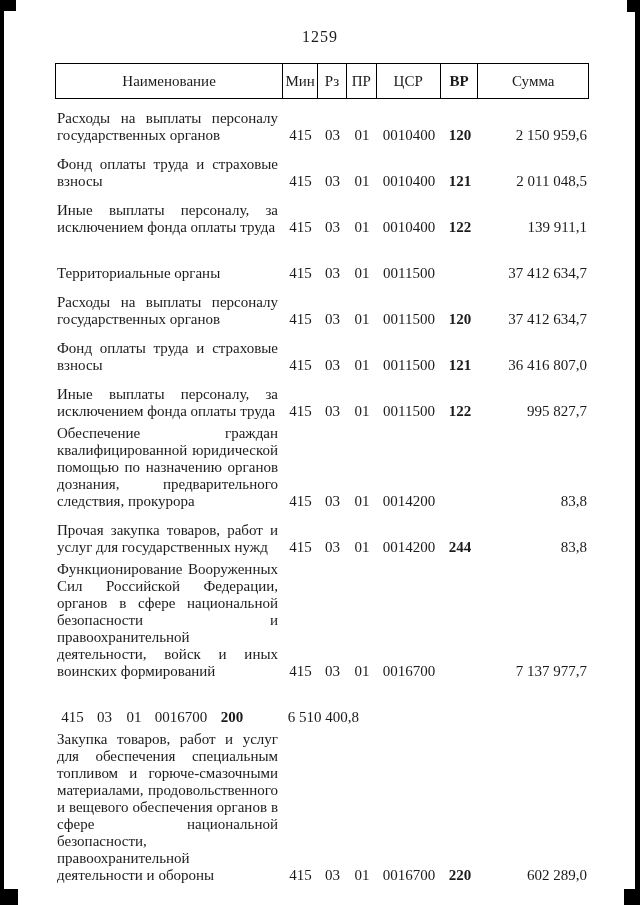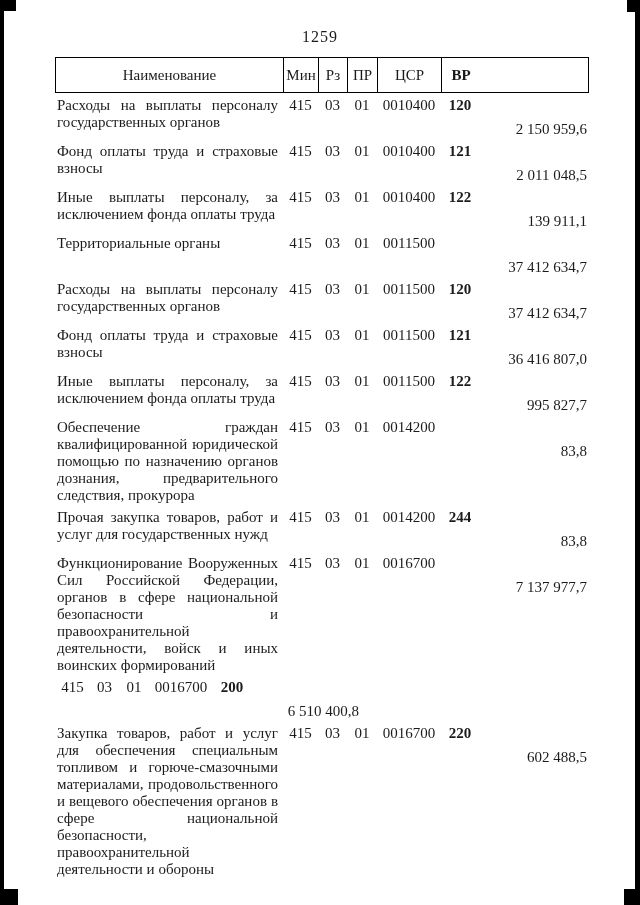--- a/index.html
+++ b/index.html
@@ -17,21 +17,21 @@
   }
   .page-number {
     text-align: center;
     padding-top: 28px;
     font-size: 16px;
     letter-spacing: 1px;
   }
   .doc-table {
     position: absolute;
     left: 55px;
-    top: 57px;
+    top: 63px;
     width: 534px;
     font-size: 15px;
   }
   .t-header {
     display: flex;
     border: 1.5px solid #000;
     box-sizing: border-box;
     height: 36px;
   }
   .t-header .cell {
@@ -50,21 +50,21 @@
   .col-rz   { width: 29px; text-align: center; }
   .col-pr   { width: 30px; text-align: center; }
   .col-csr  { width: 64px; text-align: center; }
   .col-vr   { width: 38px; text-align: center; font-weight: bold; }
   .col-sum  { width: 110px; text-align: right; }
   .t-body {
     margin-top: 4px;
   }
   .row {
     display: flex;
-    align-items: flex-start;
+    align-items: flex-end;
     margin-bottom: 5px;
     line-height: 17px;
   }
   .row .cell {
     box-sizing: border-box;
   }
   .row .col-name {
     text-align: justify;
     padding-left: 2px;
     padding-right: 5px;
@@ -93,20 +93,21 @@
   <div class="page-number">1259</div>
 
   <div class="doc-table">
     <div class="t-header">
       <div class="cell col-name">Наименование</div>
       <div class="cell col-min">Мин</div>
       <div class="cell col-rz">Рз</div>
       <div class="cell col-pr">ПР</div>
       <div class="cell col-csr">ЦСР</div>
       <div class="cell col-vr">ВР</div>
+      <div class="cell col-sum">Сумма</div>
     </div>
     <div class="t-body">
   <div class="row">
     <div class="cell col-name">Расходы на выплаты персоналу государственных органов</div>
     <div class="cell col-min">415</div>
     <div class="cell col-rz">03</div>
     <div class="cell col-pr">01</div>
     <div class="cell col-csr">0010400</div>
     <div class="cell col-vr">120</div>
     <div class="cell col-sum">2 150 959,6</div>
@@ -211,21 +212,21 @@
     <div class="cell col-sum">6 510 400,8</div>
   </div>
 
   <div class="row">
     <div class="cell col-name">Закупка товаров, работ и услуг для обеспечения специальным топливом и горюче-смазочными материалами, продовольственного и вещевого обеспечения органов в сфере национальной безопасности, правоохранительной деятельности и обороны</div>
     <div class="cell col-min">415</div>
     <div class="cell col-rz">03</div>
     <div class="cell col-pr">01</div>
     <div class="cell col-csr">0016700</div>
     <div class="cell col-vr">220</div>
-    <div class="cell col-sum">602 488,5</div>
+    <div class="cell col-sum">602 289,0</div>
   </div>
 </div>
   </div>
 
   <div class="artifact edge-left"></div>
   <div class="artifact edge-right"></div>
   <div class="artifact corner-tl"></div>
   <div class="artifact corner-tr"></div>
   <div class="artifact corner-bl"></div>
   <div class="artifact corner-br"></div>

